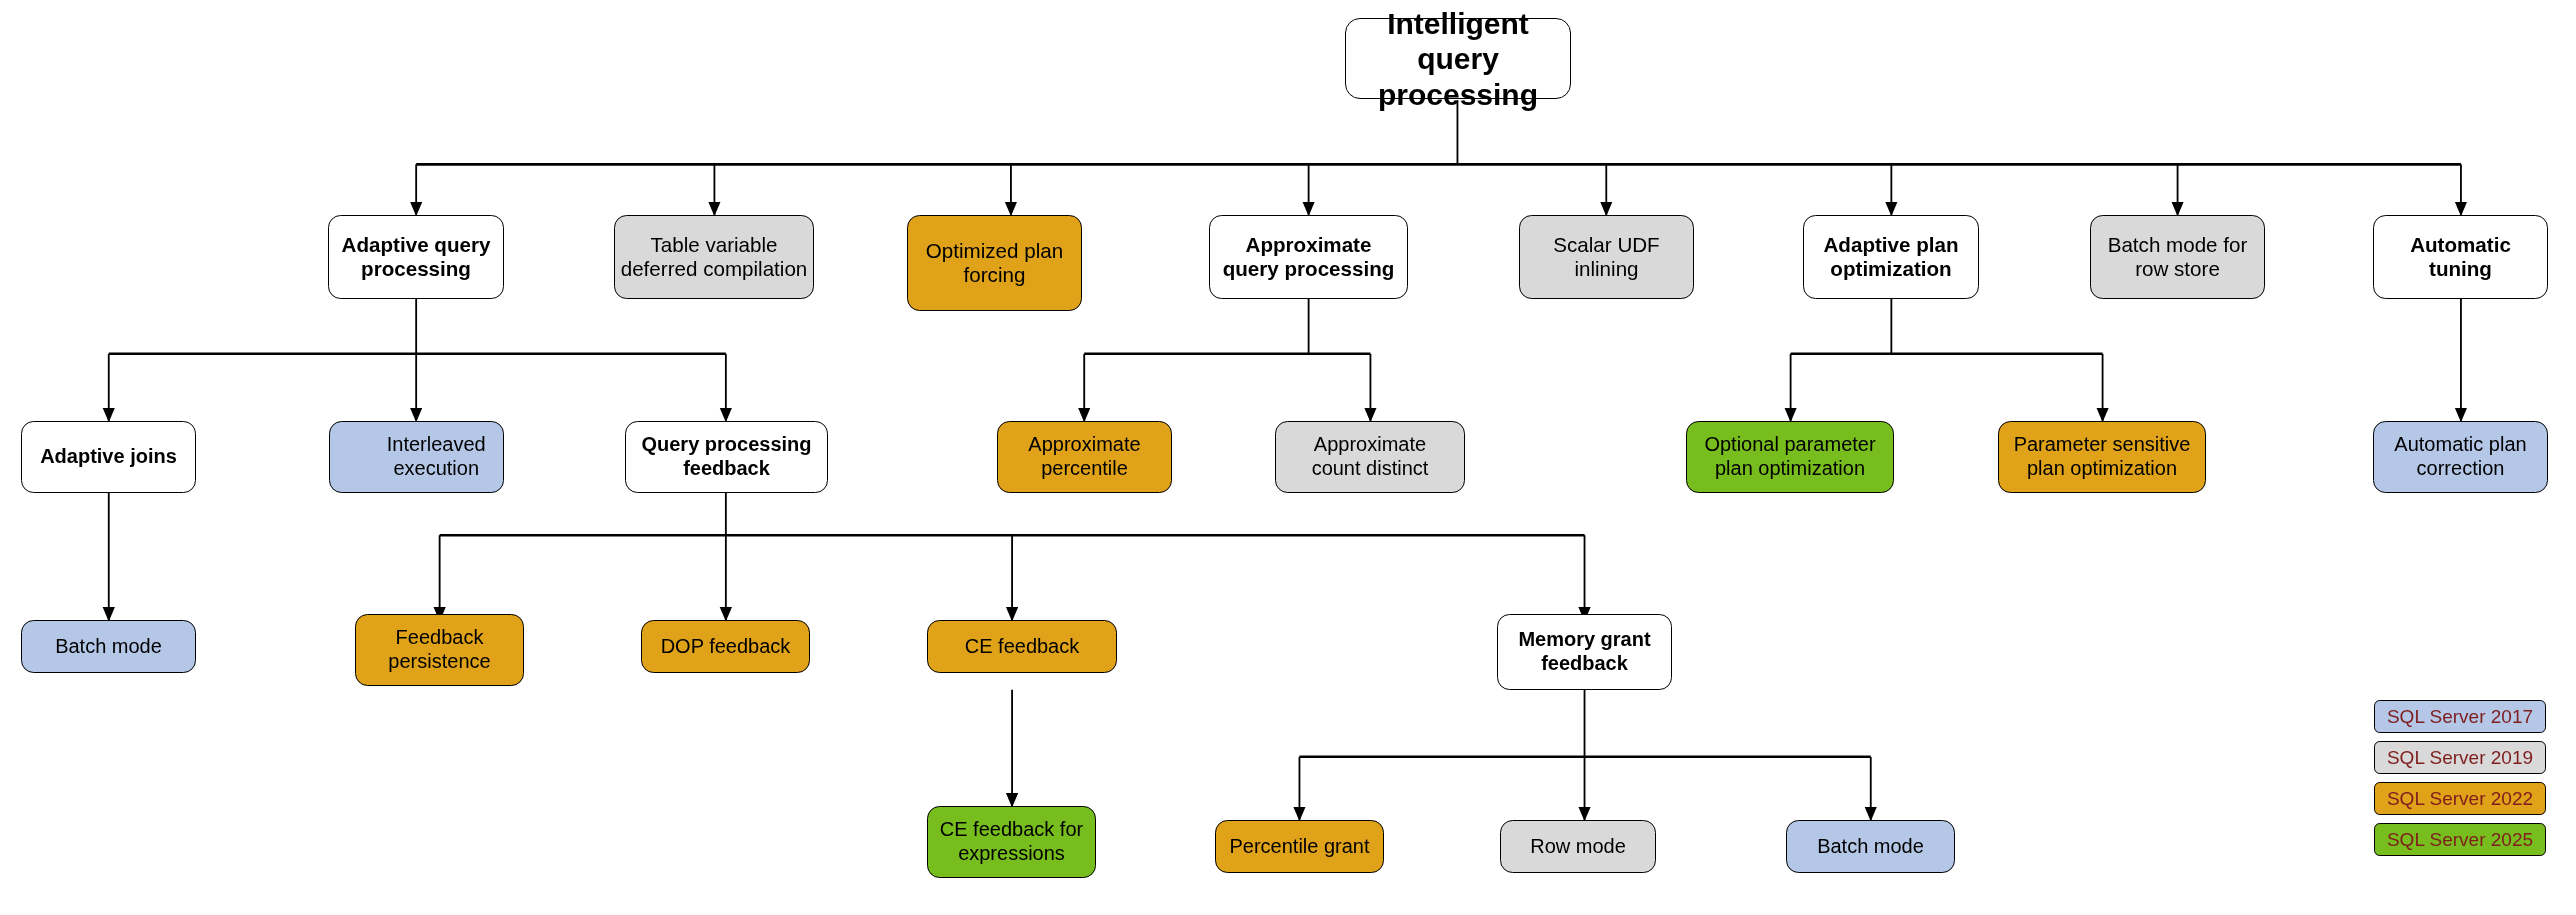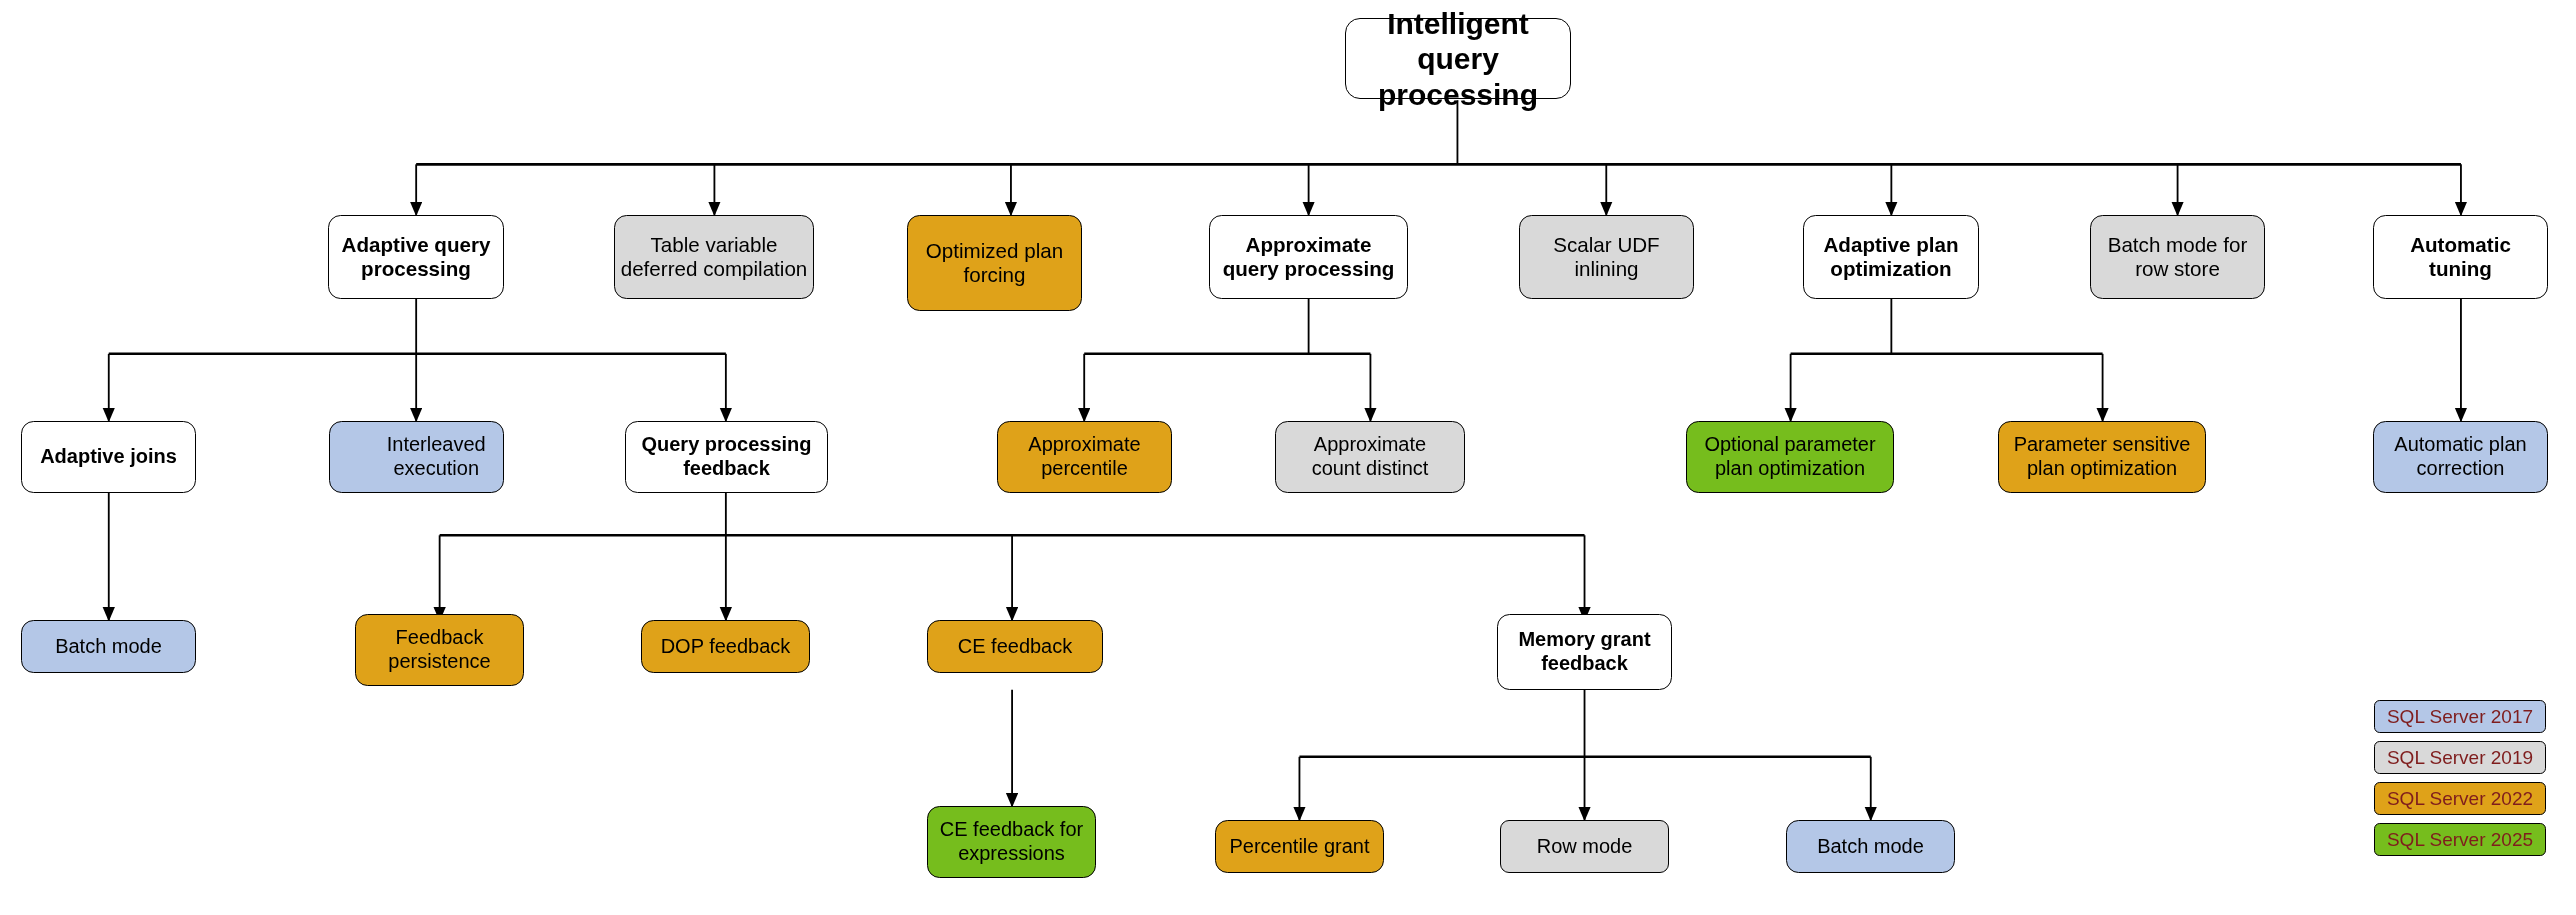--- a/index.html
+++ b/index.html
@@ -221,36 +221,36 @@
   <div class="node lvl3-node plain fill-blue" style="left:21px; top:620px; width:175px; height:53px;">
     <span class="label">Batch mode</span>
   </div>
   <div class="node lvl3-node plain fill-gold" style="left:355px; top:614px; width:169px; height:72px;">
     <span class="label">Feedback
 persistence</span>
   </div>
   <div class="node lvl3-node plain fill-gold" style="left:641px; top:620px; width:169px; height:53px;">
     <span class="label">DOP feedback</span>
   </div>
-  <div class="node lvl3-node plain fill-gold" style="left:927px; top:620px; width:176px; height:53px;">
+  <div class="node lvl3-node plain fill-gold" style="left:927px; top:620px; width:190px; height:53px;">
     <span class="label">CE feedback</span>
   </div>
   <div class="node lvl3-node fill-white" style="left:1497px; top:614px; width:175px; height:76px;">
     <span class="label">Memory grant
 feedback</span>
   </div>
 
   <div class="node lvl4-node fill-green" style="left:927px; top:806px; width:169px; height:72px;">
     <span class="label">CE feedback for
 expressions</span>
   </div>
   <div class="node lvl4-node fill-gold" style="left:1215px; top:820px; width:169px; height:53px;">
     <span class="label">Percentile grant</span>
   </div>
-  <div class="node lvl4-node fill-gray" style="left:1500px; top:820px; width:169px; height:53px;border-radius:9px;">
+  <div class="node lvl4-node fill-gray" style="left:1500px; top:820px; width:156px; height:53px;">
     <span class="label">Row mode</span>
   </div>
   <div class="node lvl4-node fill-blue" style="left:1786px; top:820px; width:169px; height:53px;">
     <span class="label">Batch mode</span>
   </div>
 
   <div class="legend">
     <div class="legend-item fill-blue">
       <span>SQL Server 2017</span>
     </div>

